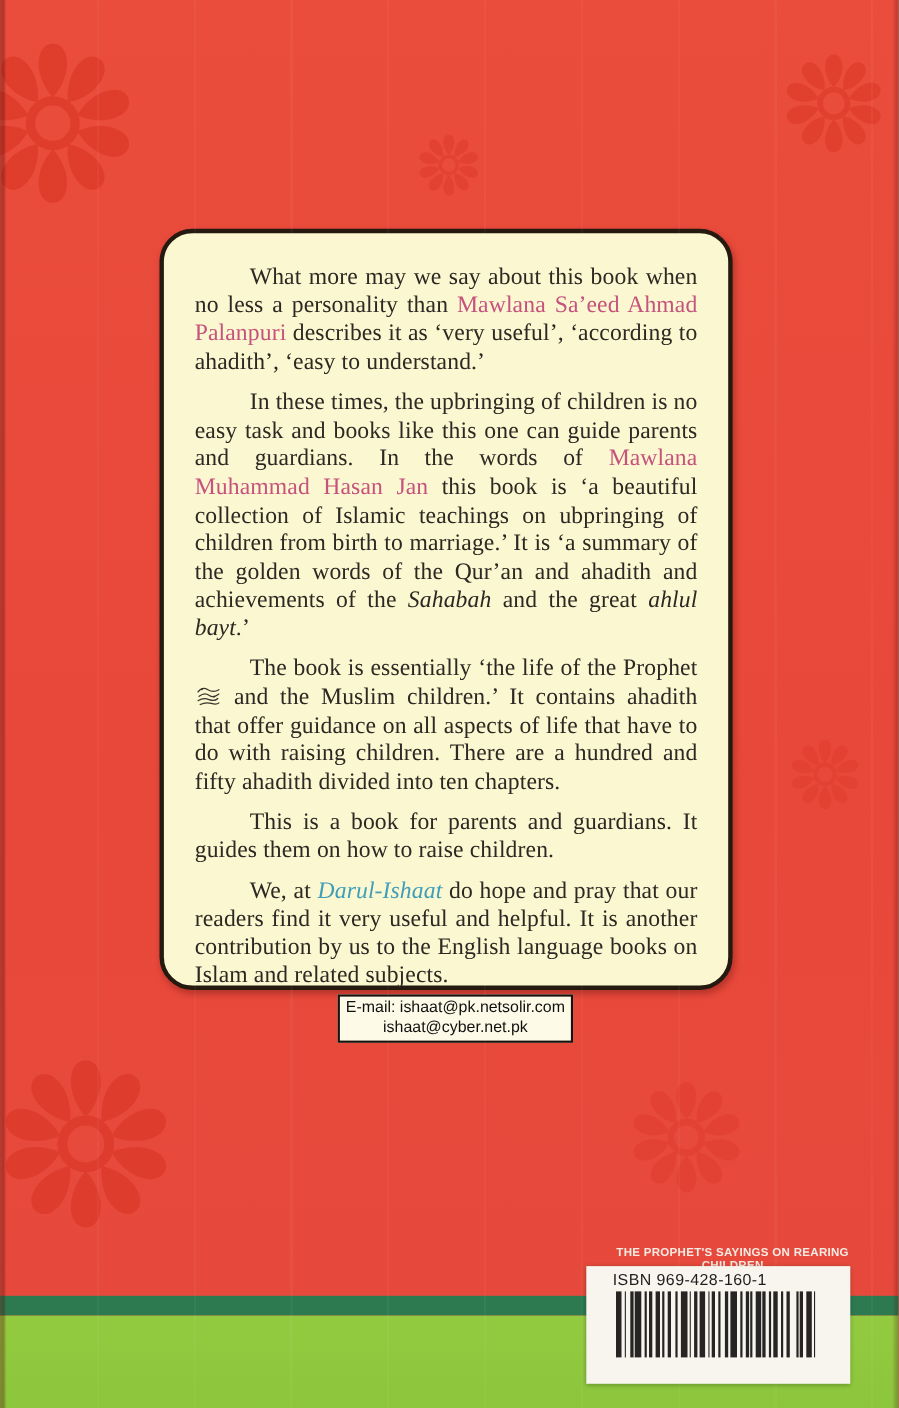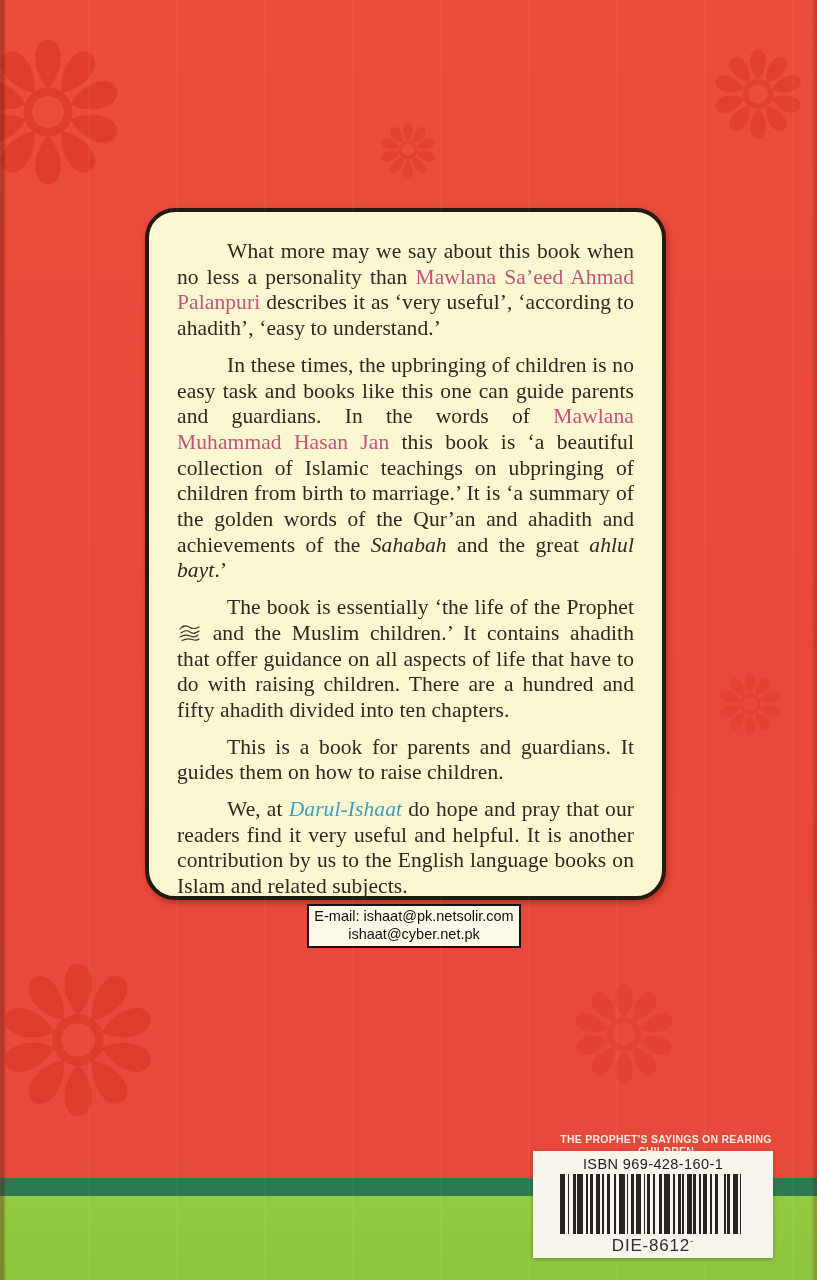--- a/index.html
+++ b/index.html
@@ -50,21 +50,21 @@
     position:absolute;left:540px;top:1133px;width:252px;z-index:2;text-align:center;
     font-family:"Liberation Sans","DejaVu Sans",sans-serif;
     font-size:10.5px;font-weight:700;letter-spacing:0.25px;color:#f3eae3;
   }
   
   .barcode-label{
     position:absolute;left:533px;top:1151px;width:240px;height:107px;z-index:5;
     background:#f7f5ee;box-shadow:0 1px 4px rgba(20,40,10,0.35);
     font-family:"Liberation Sans","DejaVu Sans",sans-serif;color:#1d1d1d;
   }
-  .isbn-line{margin-top:5px;text-align:center;font-size:14.5px;letter-spacing:0.4px;}
+  .isbn-line{margin-top:5px;text-align:left;font-size:14.5px;letter-spacing:0.4px;padding-left:24px;}
   .bars{height:60px;margin:2px auto 0 auto;display:flex;align-items:stretch;justify-content:center;}
   .bars .b{background:#262524;}
   .bars .s{background:transparent;}
   .code-line{text-align:center;font-size:17px;letter-spacing:0.8px;color:#2e2e2e;margin-top:1px;}
   .code-line sup{font-size:10px;vertical-align:7px;color:#4a4a4a;}
 </style>
 </head>
 <body>
 
 <div class="cover">
@@ -263,17 +263,16 @@
         <div class="s" style="width: 6.2px;"></div>
         <div class="b" style="width: 1.55px;"></div>
         <div class="s" style="width: 1.55px;"></div>
         <div class="b" style="width: 3.1px;"></div>
         <div class="s" style="width: 3.1px;"></div>
         <div class="b" style="width: 4.65px;"></div>
         <div class="s" style="width: 1.55px;"></div>
         <div class="b" style="width: 1.55px;"></div>
         <div class="s" style="width: 4.65px;"></div>
       </div>
-    <div class="code-line"><span>DIE-8612</span><sup>-</sup></div>
   </div>
 
   <div class="texture"></div>
 </div>
 
 </body></html>

